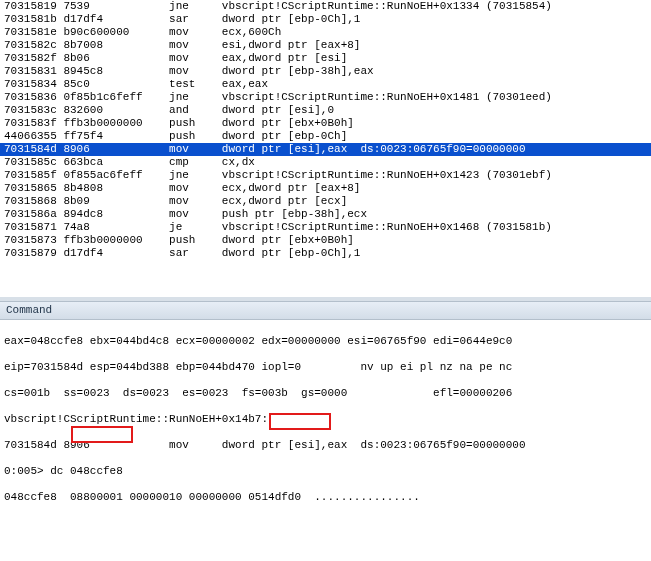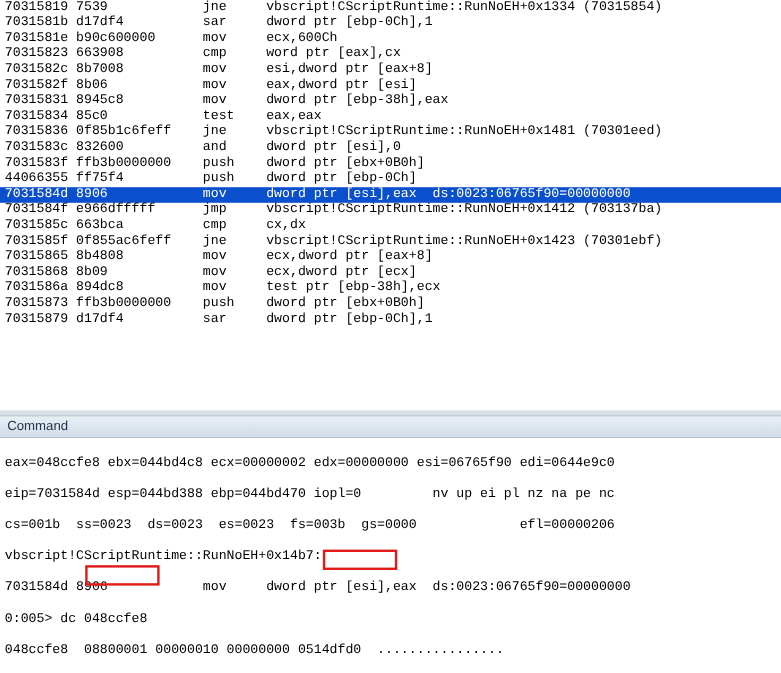--- a/index.html
+++ b/index.html
@@ -1,48 +1,47 @@
 <!DOCTYPE html>
 <html><head>
 <meta charset="utf-8">
 <style>
 html,body{margin:0;padding:0;font-family:"Courier New",monospace;font-size:11px;line-height:13px;color:#000;background:#fff}
 .pane{position:relative}
-.disasm{overflow:hidden;height:342px;border-bottom:0}
+.disasm{overflow:hidden;height:297px;border-bottom:0}
 .row{white-space:pre;padding:0 4px}
 .row.sel{background:#0a50ce;color:#fff}
 .divider{height:4px;background:#d8e0e8}
-.cmdhdr{background:linear-gradient(#e7eef6,#d3dde8);border-top:1px solid #b3bfcb;border-bottom:1px solid #b3bfcb;padding:2px 6px;font-family:Liberation Sans, sans-serif;font-size:11px;color:#23364b}
+.cmdhdr{background:linear-gradient(#e7eef6,#d3dde8);border-top:1px solid #b3bfcb;border-bottom:1px solid #b3bfcb;padding:2px 6px;font-family:Liberation Mono, monospace;font-size:11px;color:#23364b}
 .cmdbody{padding:2px 4px;white-space:pre;position:relative}
 .box{position:absolute;border:2px solid #e21a1a;pointer-events:none}
 </style>
 </head>
 <body>
 
 <div class="pane disasm">
   <div id="disasm-rows">
       <div class="row">70315819 7539            jne     vbscript!CScriptRuntime::RunNoEH+0x1334 (70315854)</div>
       <div class="row">7031581b d17df4          sar     dword ptr [ebp-0Ch],1</div>
       <div class="row">7031581e b90c600000      mov     ecx,600Ch</div>
-      <div class="row">70315823 663908          cmp     word ptr [eax],cx</div>
       <div class="row">7031582c 8b7008          mov     esi,dword ptr [eax+8]</div>
       <div class="row">7031582f 8b06            mov     eax,dword ptr [esi]</div>
       <div class="row">70315831 8945c8          mov     dword ptr [ebp-38h],eax</div>
       <div class="row">70315834 85c0            test    eax,eax</div>
       <div class="row">70315836 0f85b1c6feff    jne     vbscript!CScriptRuntime::RunNoEH+0x1481 (70301eed)</div>
       <div class="row">7031583c 832600          and     dword ptr [esi],0</div>
       <div class="row">7031583f ffb3b0000000    push    dword ptr [ebx+0B0h]</div>
       <div class="row">44066355 ff75f4          push    dword ptr [ebp-0Ch]</div>
       <div class="row sel">7031584d 8906            mov     dword ptr [esi],eax  ds:0023:06765f90=00000000</div>
-      <div class="row">7031584f e966dfffff      jmp     vbscript!CScriptRuntime::RunNoEH+0x1412 (703137ba)</div>
       <div class="row">7031585c 663bca          cmp     cx,dx</div>
       <div class="row">7031585f 0f855ac6feff    jne     vbscript!CScriptRuntime::RunNoEH+0x1423 (70301ebf)</div>
       <div class="row">70315865 8b4808          mov     ecx,dword ptr [eax+8]</div>
       <div class="row">70315868 8b09            mov     ecx,dword ptr [ecx]</div>
-      <div class="row">7031586a 894dc8          mov     test ptr [ebp-38h],ecx</div>
+      <div class="row">7031586a 894dc8          mov     push ptr [ebp-38h],ecx</div>
+      <div class="row">70315871 74a8            je      vbscript!CScriptRuntime::RunNoEH+0x1468 (7031581b)</div>
       <div class="row">70315873 ffb3b0000000    push    dword ptr [ebx+0B0h]</div>
       <div class="row">70315879 d17df4          sar     dword ptr [ebp-0Ch],1</div>
     </div>
 </div>
 
 <div class="divider"></div>
 
 <div class="cmdhdr">
   <span>Command</span>
 </div>

